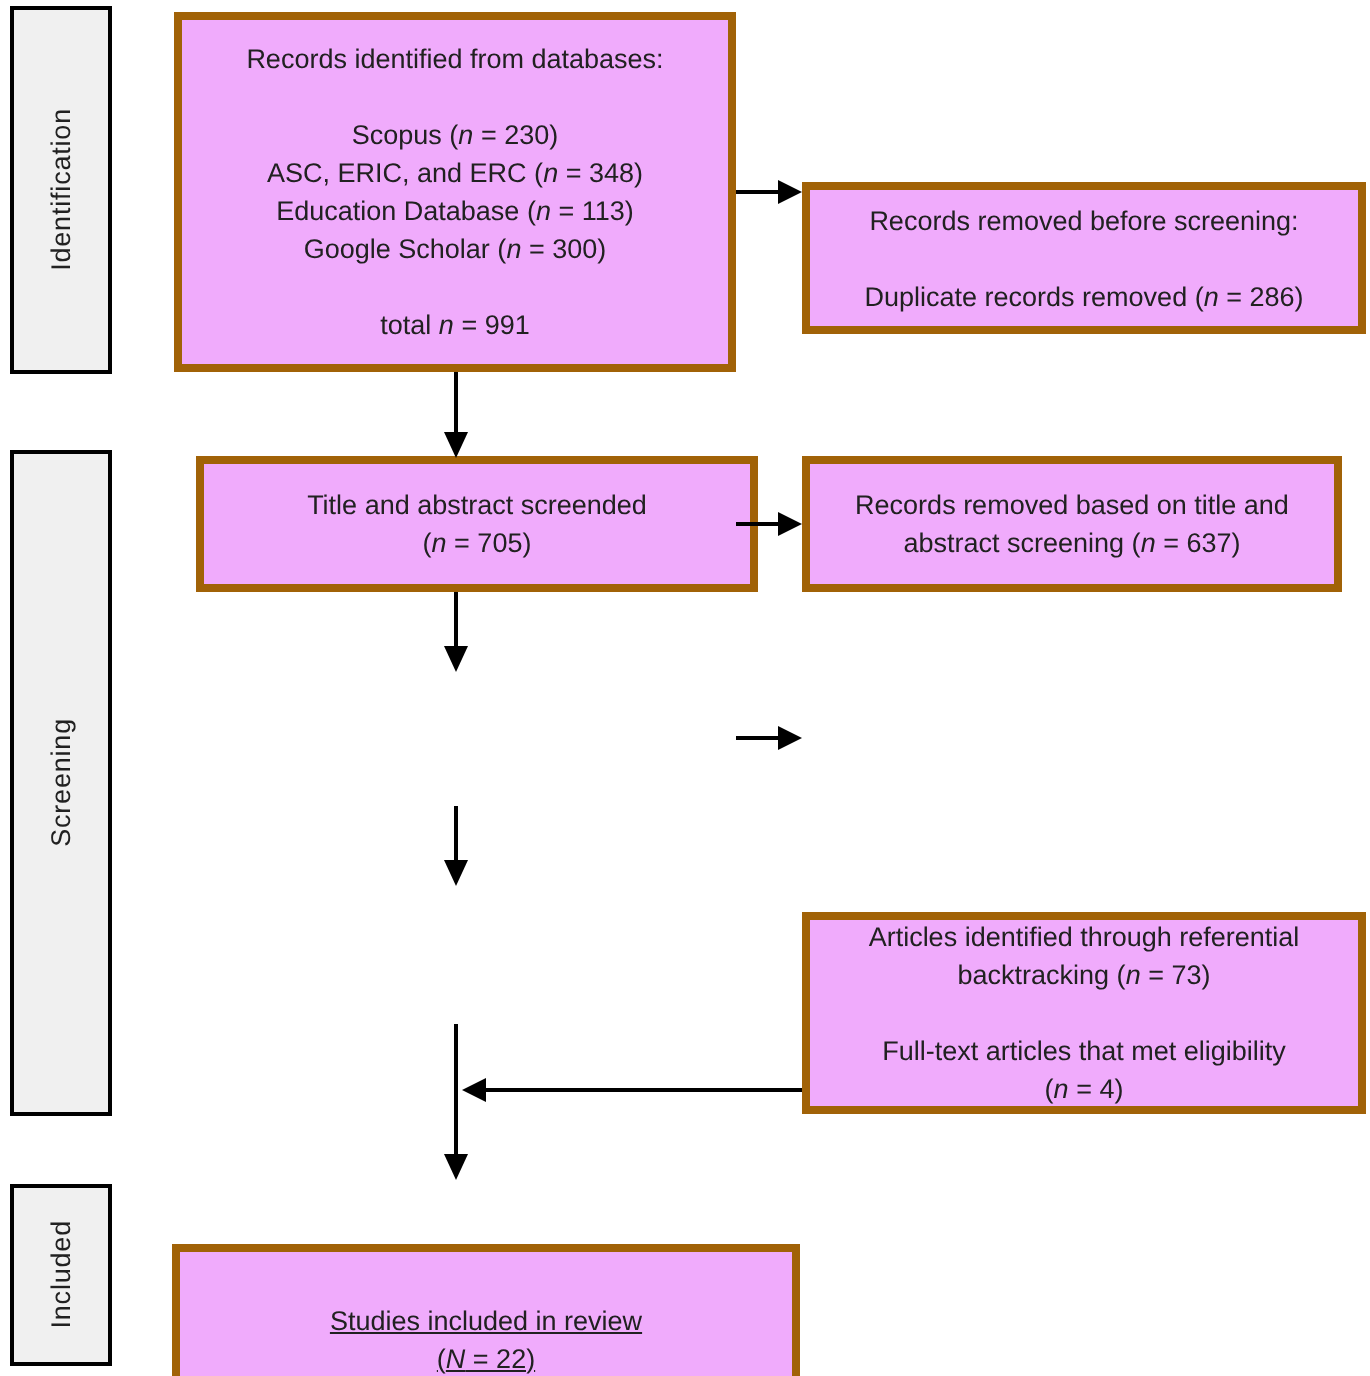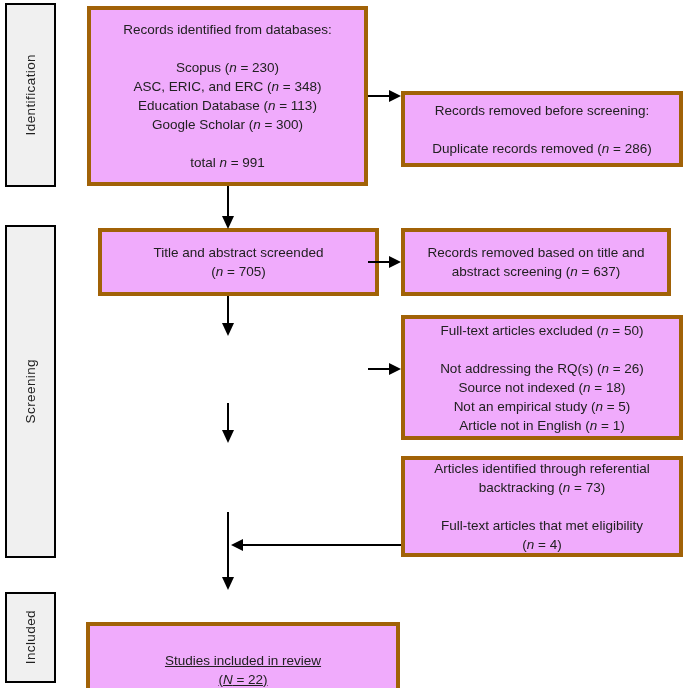--- a/index.html
+++ b/index.html
@@ -65,23 +65,20 @@
   <div class="box" id="box-review">
     <div>Studies included in review<br>(<i>N</i> = 22)</div>
   </div>
 
   <div class="box" id="box-dup-removed">
     <div>Records removed before screening:<br><br>Duplicate records removed (<i>n</i> = 286)</div>
   </div>
   <div class="box" id="box-ta-removed">
     <div>Records removed based on title and<br>abstract screening (<i>n</i> = 637)</div>
   </div>
-  <div class="box" id="box-ft-excluded">
-    <div>Full-text articles excluded (<i>n</i> = 50)<br><br>Not addressing the RQ(s) (<i>n</i> = 26)<br>Source not indexed (<i>n</i> = 18)<br>Not an empirical study (<i>n</i> = 5)<br>Article not in English (<i>n</i> = 1)</div>
-  </div>
   <div class="box" id="box-backtracking">
     <div>Articles identified through referential<br>backtracking (<i>n</i> = 73)<br><br>Full-text articles that met eligibility<br>(<i>n</i> = 4)</div>
   </div>
 
   <svg id="arrows" width="685" height="688" viewBox="0 0 685 688">
     <g>
       <line x1="368" y1="96" x2="391" y2="96"></line>
       <polygon points="389,90 389,102 401,96"></polygon>
     </g>
     <g>

